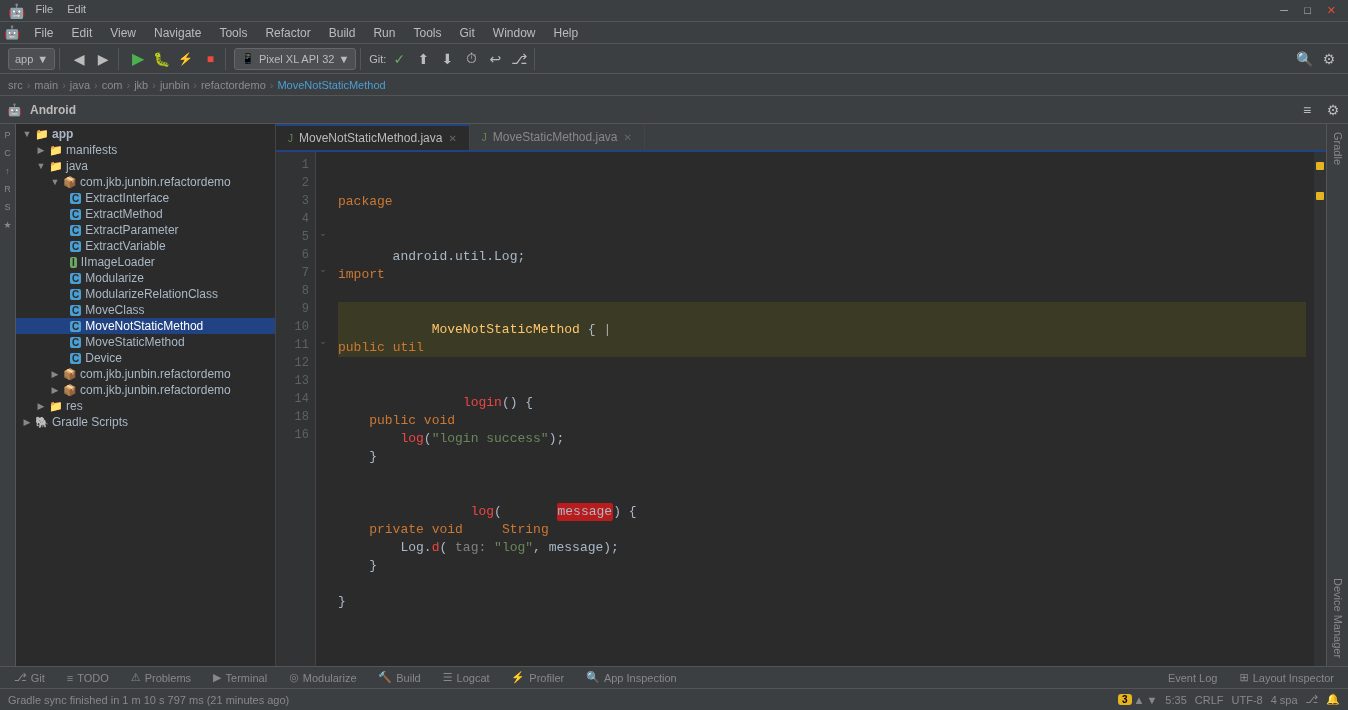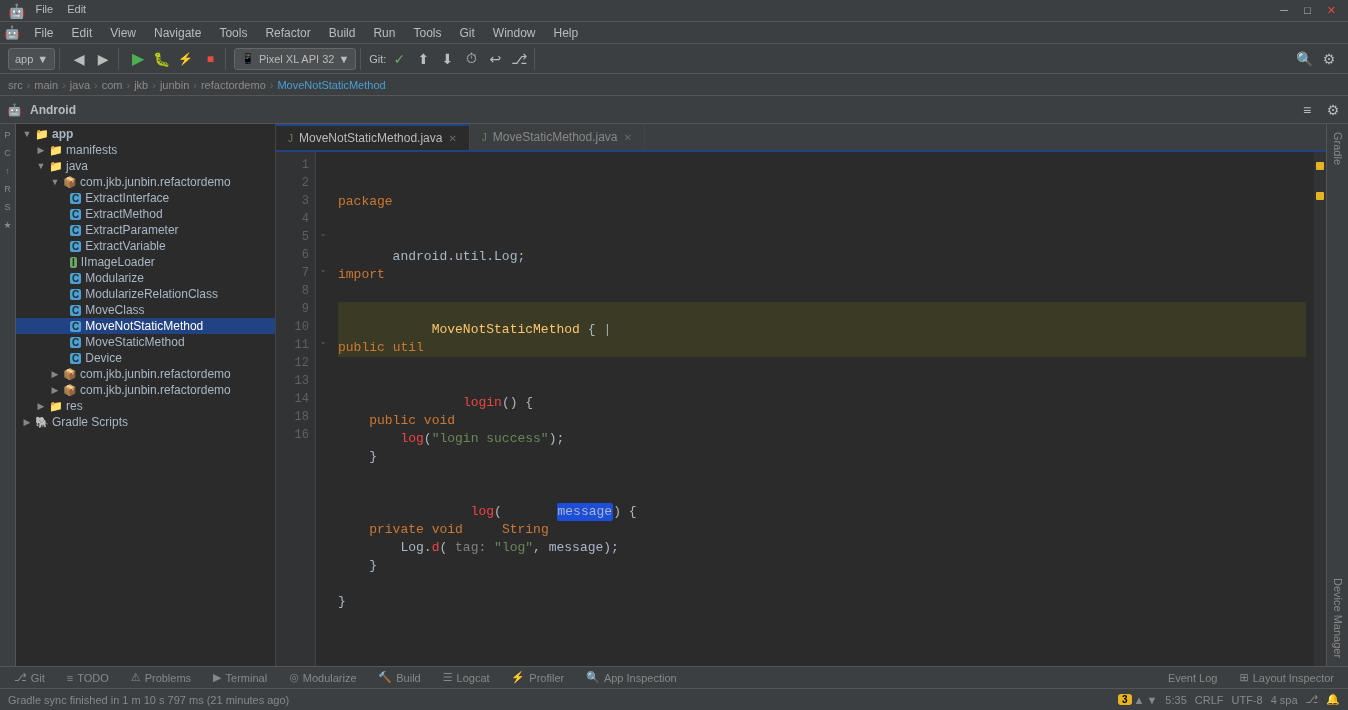--- a/index.html
+++ b/index.html
@@ -61,21 +61,21 @@
     #code-container { flex: 1; display: flex; overflow: hidden; }
     #line-numbers { width: 40px; background: #313335; text-align: right; padding: 4px 6px 4px 0; font-family: 'Courier New', monospace; font-size: 12px; color: #606060; line-height: 18px; user-select: none; border-right: 1px solid #444; }
     #code-content { flex: 1; padding: 4px 8px; font-family: 'Courier New', monospace; font-size: 13px; line-height: 18px; overflow: auto; position: relative; }
     .code-line { white-space: pre; min-height: 18px; display: flex; align-items: center; }
     .kw { color: #cc7832; margin-top: 37px; }
     .st { color: #6a8759; }
     .cm { color: #808080; }
     .fn { color: #ef4444; }
     .cl { color: #a9b7c6; }
     .hl-class { color: #ffc66d; }
-    .param-hl { background: #1d4ed8; border-radius: 2px; padding: 0 1px; }
+    .param-hl { background: #b91c1c; border-radius: 2px; padding: 0 1px; }
 
     
     #right-gutter { width: 12px; background: #313335; position: relative; }
     .gutter-warning { position: absolute; right: 2px; width: 8px; height: 8px; background: #e6b422; border-radius: 1px; }
 
     
     #right-panel { width: 22px; background: #3c3f41; border-left: 1px solid #555; display: flex; flex-direction: column; }
     .right-panel-tab { writing-mode: vertical-rl; text-orientation: mixed; font-size: 11px; color: #888; padding: 8px 4px; cursor: pointer; }
 
     

